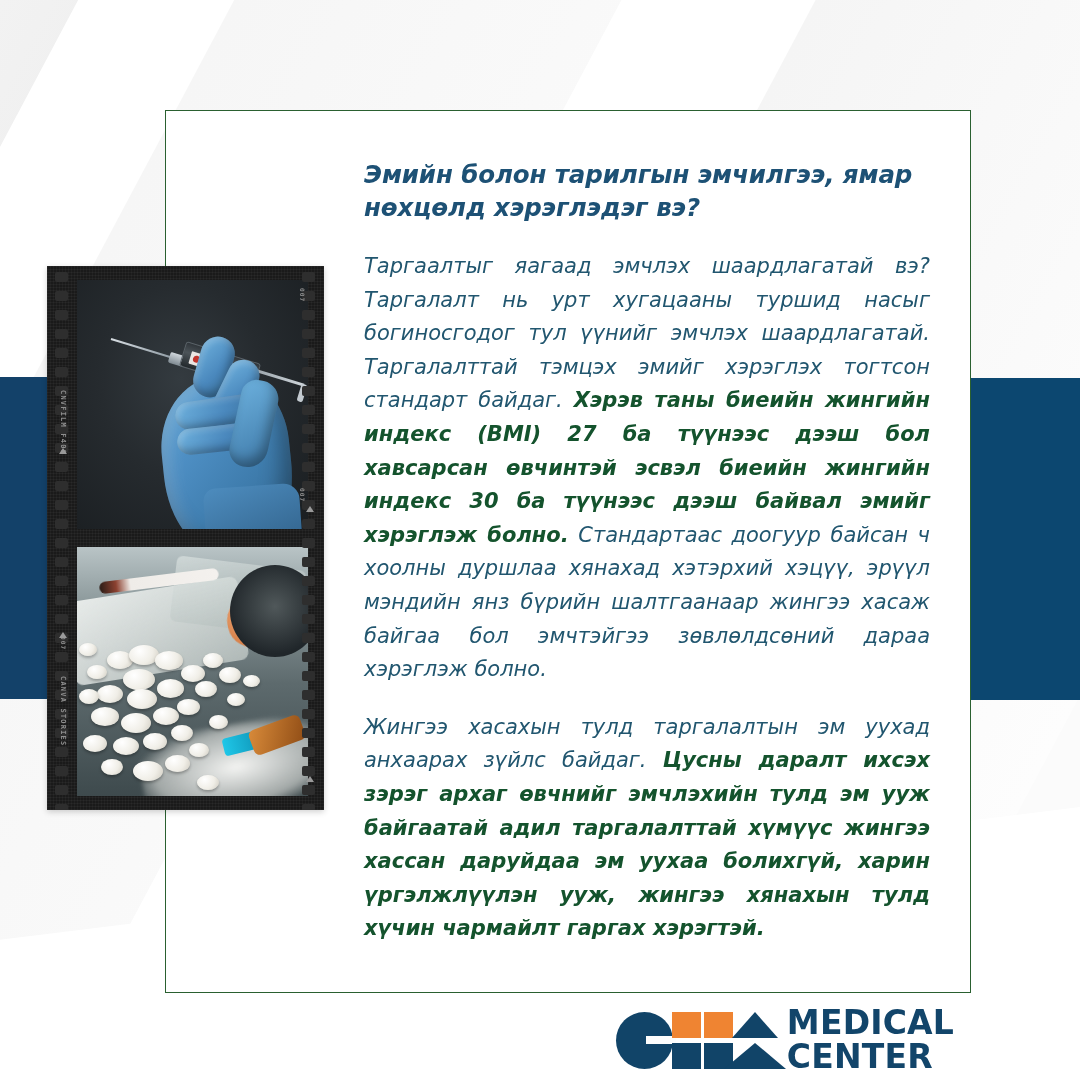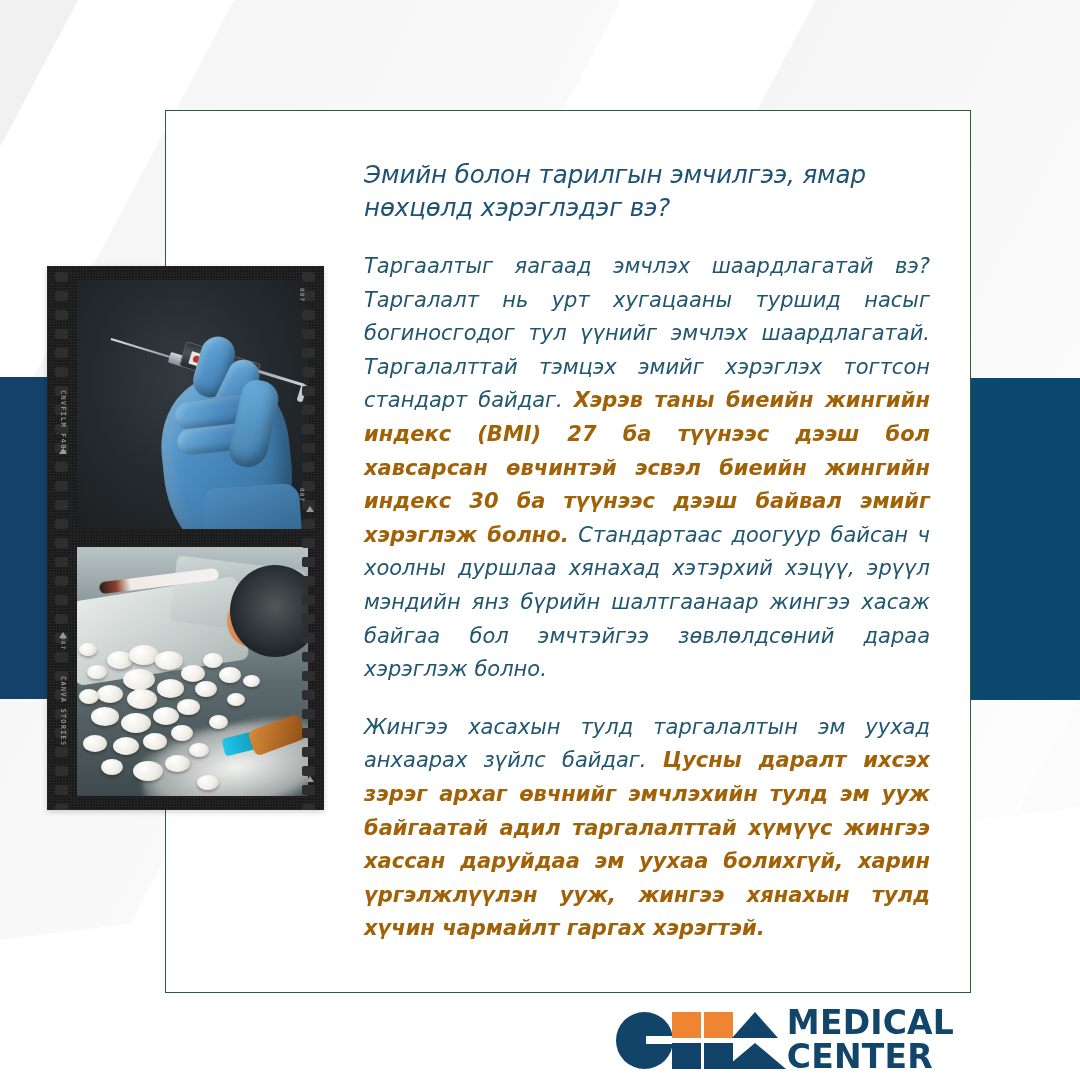--- a/index.html
+++ b/index.html
@@ -100,41 +100,41 @@
   
   .textcol {
     position: absolute;
     left: 364px; top: 158px;
     width: 566px;
     color: #1b4f6e;
   }
 
   .headline {
     font-family: "DejaVu Sans", "Liberation Sans", sans-serif;
-    font-weight: 400;
+    font-weight: 700;
     font-style: italic;
     font-size: 24.5px;
     line-height: 33px;
     letter-spacing: -0.1px;
     color: #1d5175;
     margin-bottom: 26px;
   }
 
   .para {
     font-family: "DejaVu Sans", "Liberation Sans", sans-serif;
     font-style: italic;
     font-size: 21px;
     line-height: 33.6px;
     text-align: justify;
     text-justify: inter-word;
     color: #21566f;
     margin-bottom: 24px;
   }
   .para:last-child { margin-bottom: 12px; }
-  .para b { font-weight: 700; color: #a16207; }
+  .para b { font-weight: 700; color: #14532d; }
 
   
   .filmstrip {
     position: absolute;
     left: 47px; top: 266px;
     width: 277px; height: 544px;
     background: #171717;
     padding: 0;
     overflow: hidden;
     box-shadow: 0 2px 6px rgba(0,0,0,.18);

